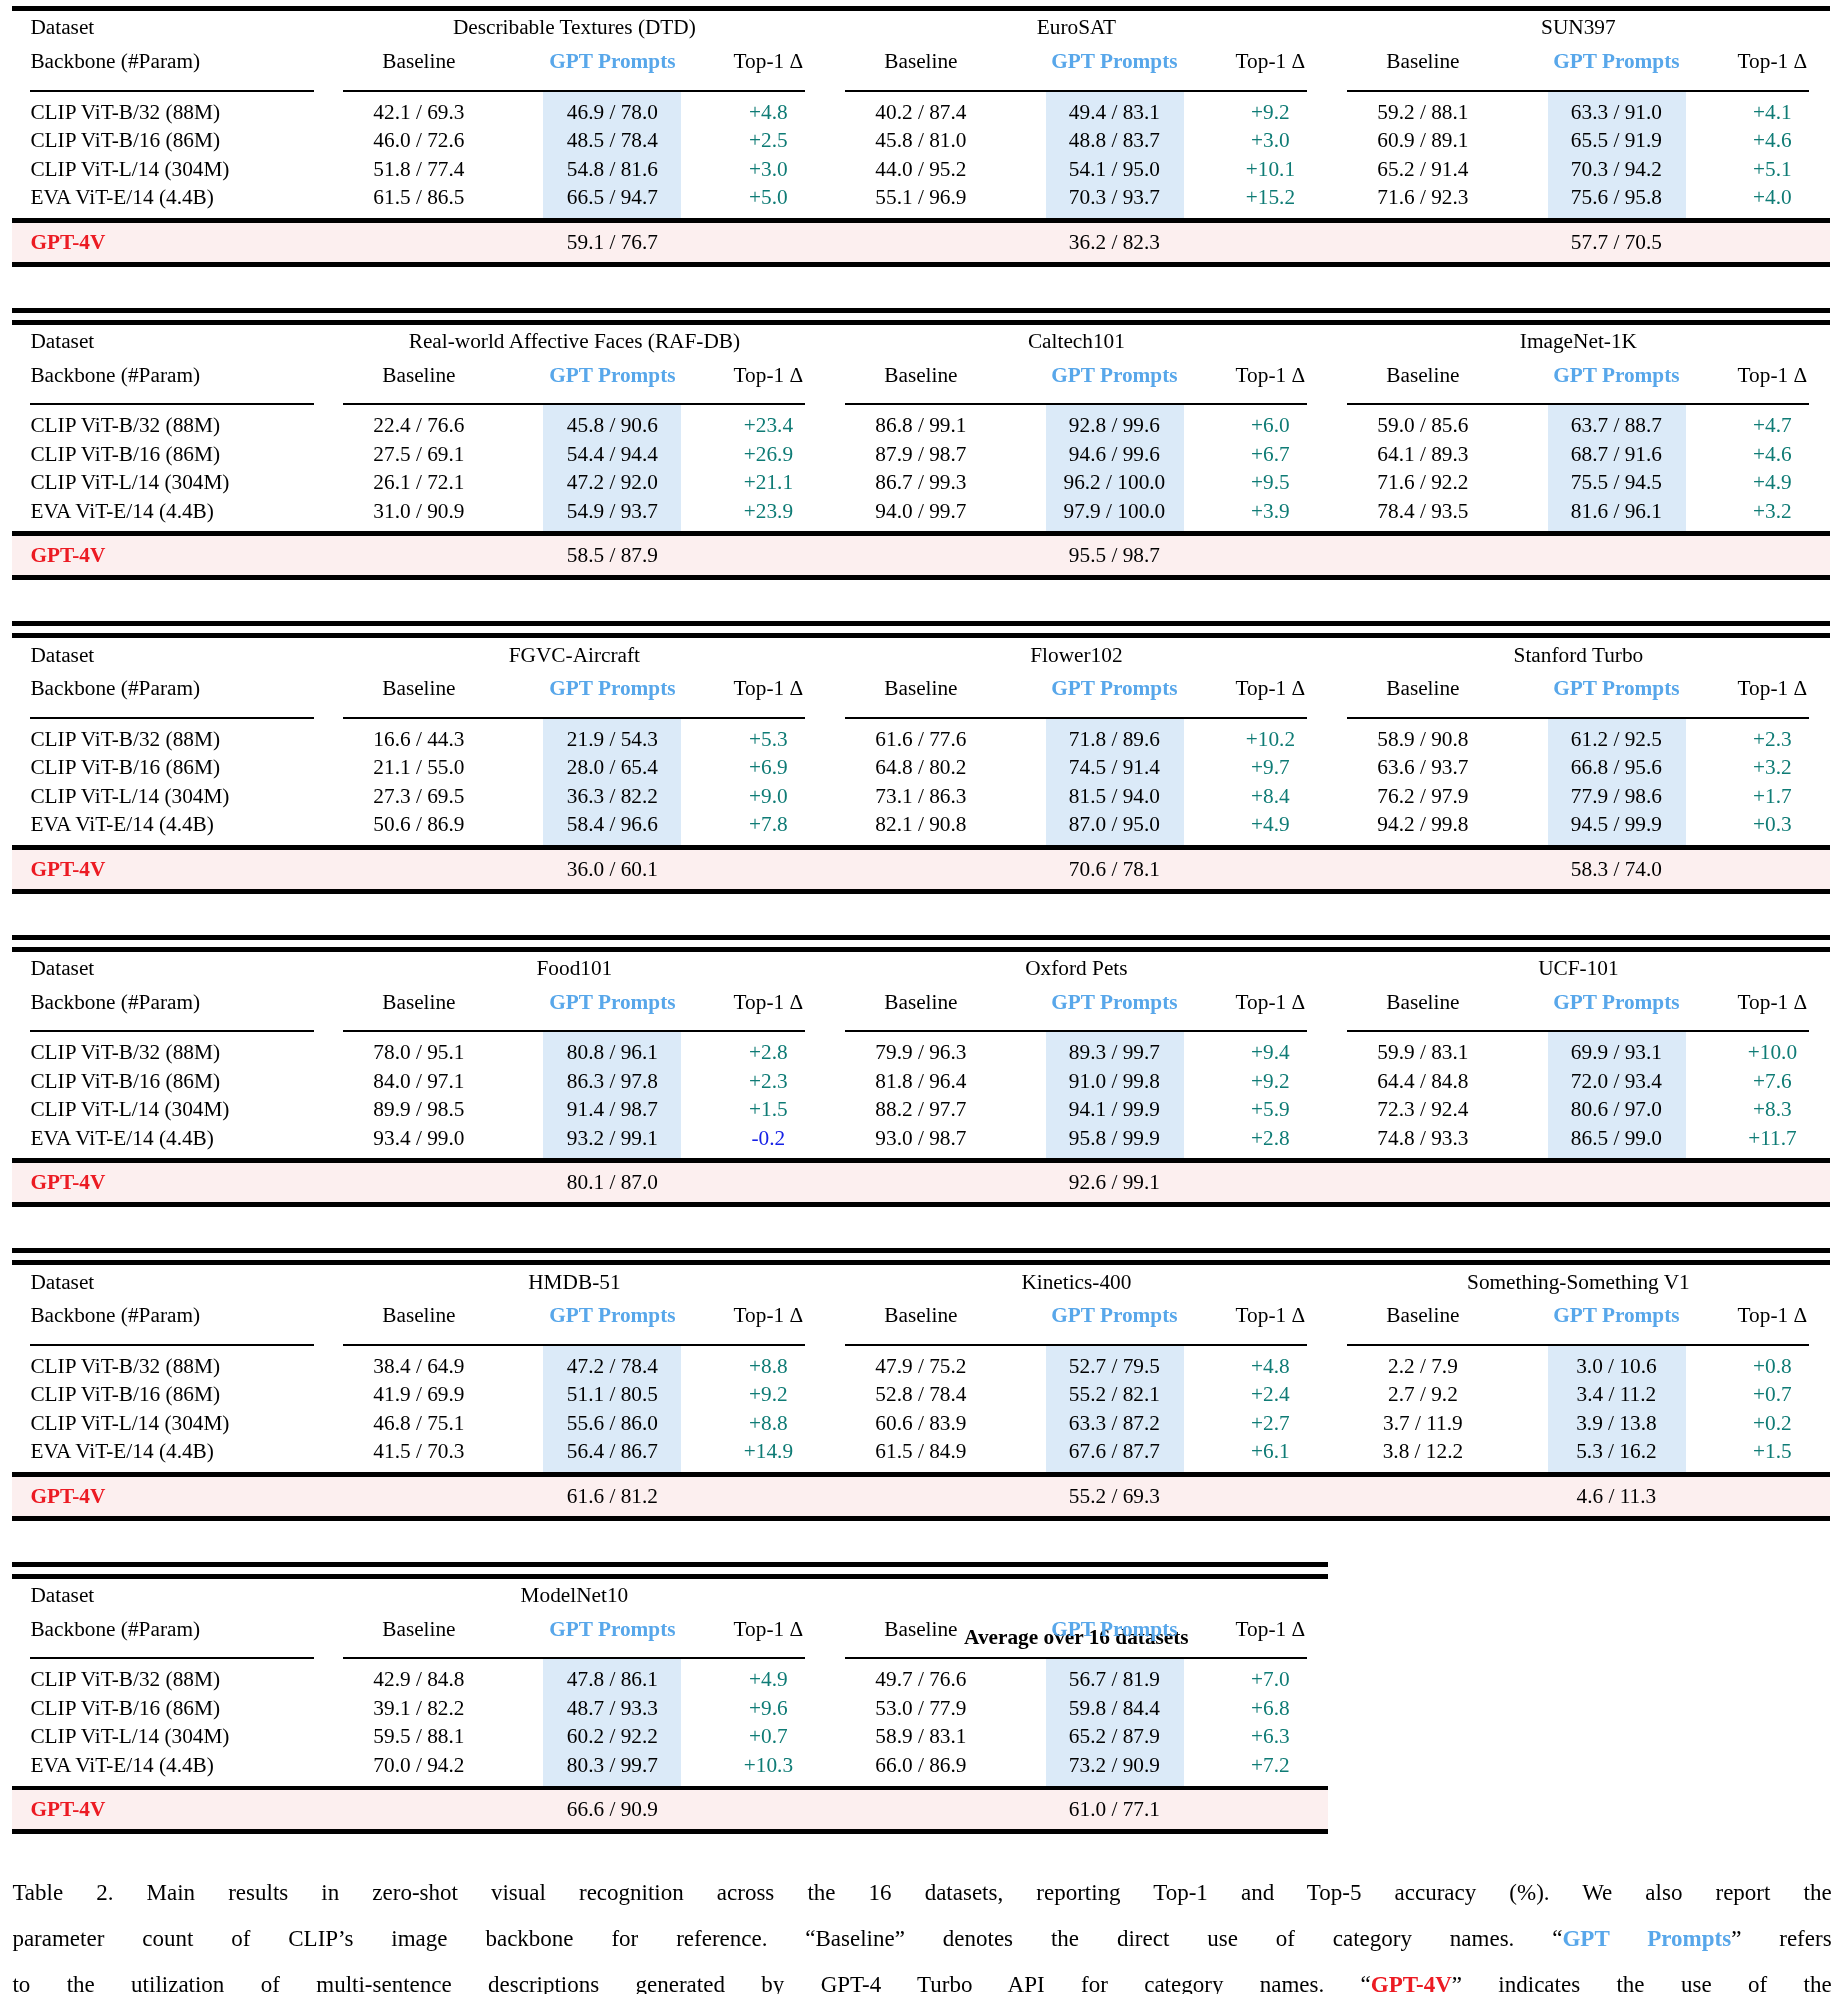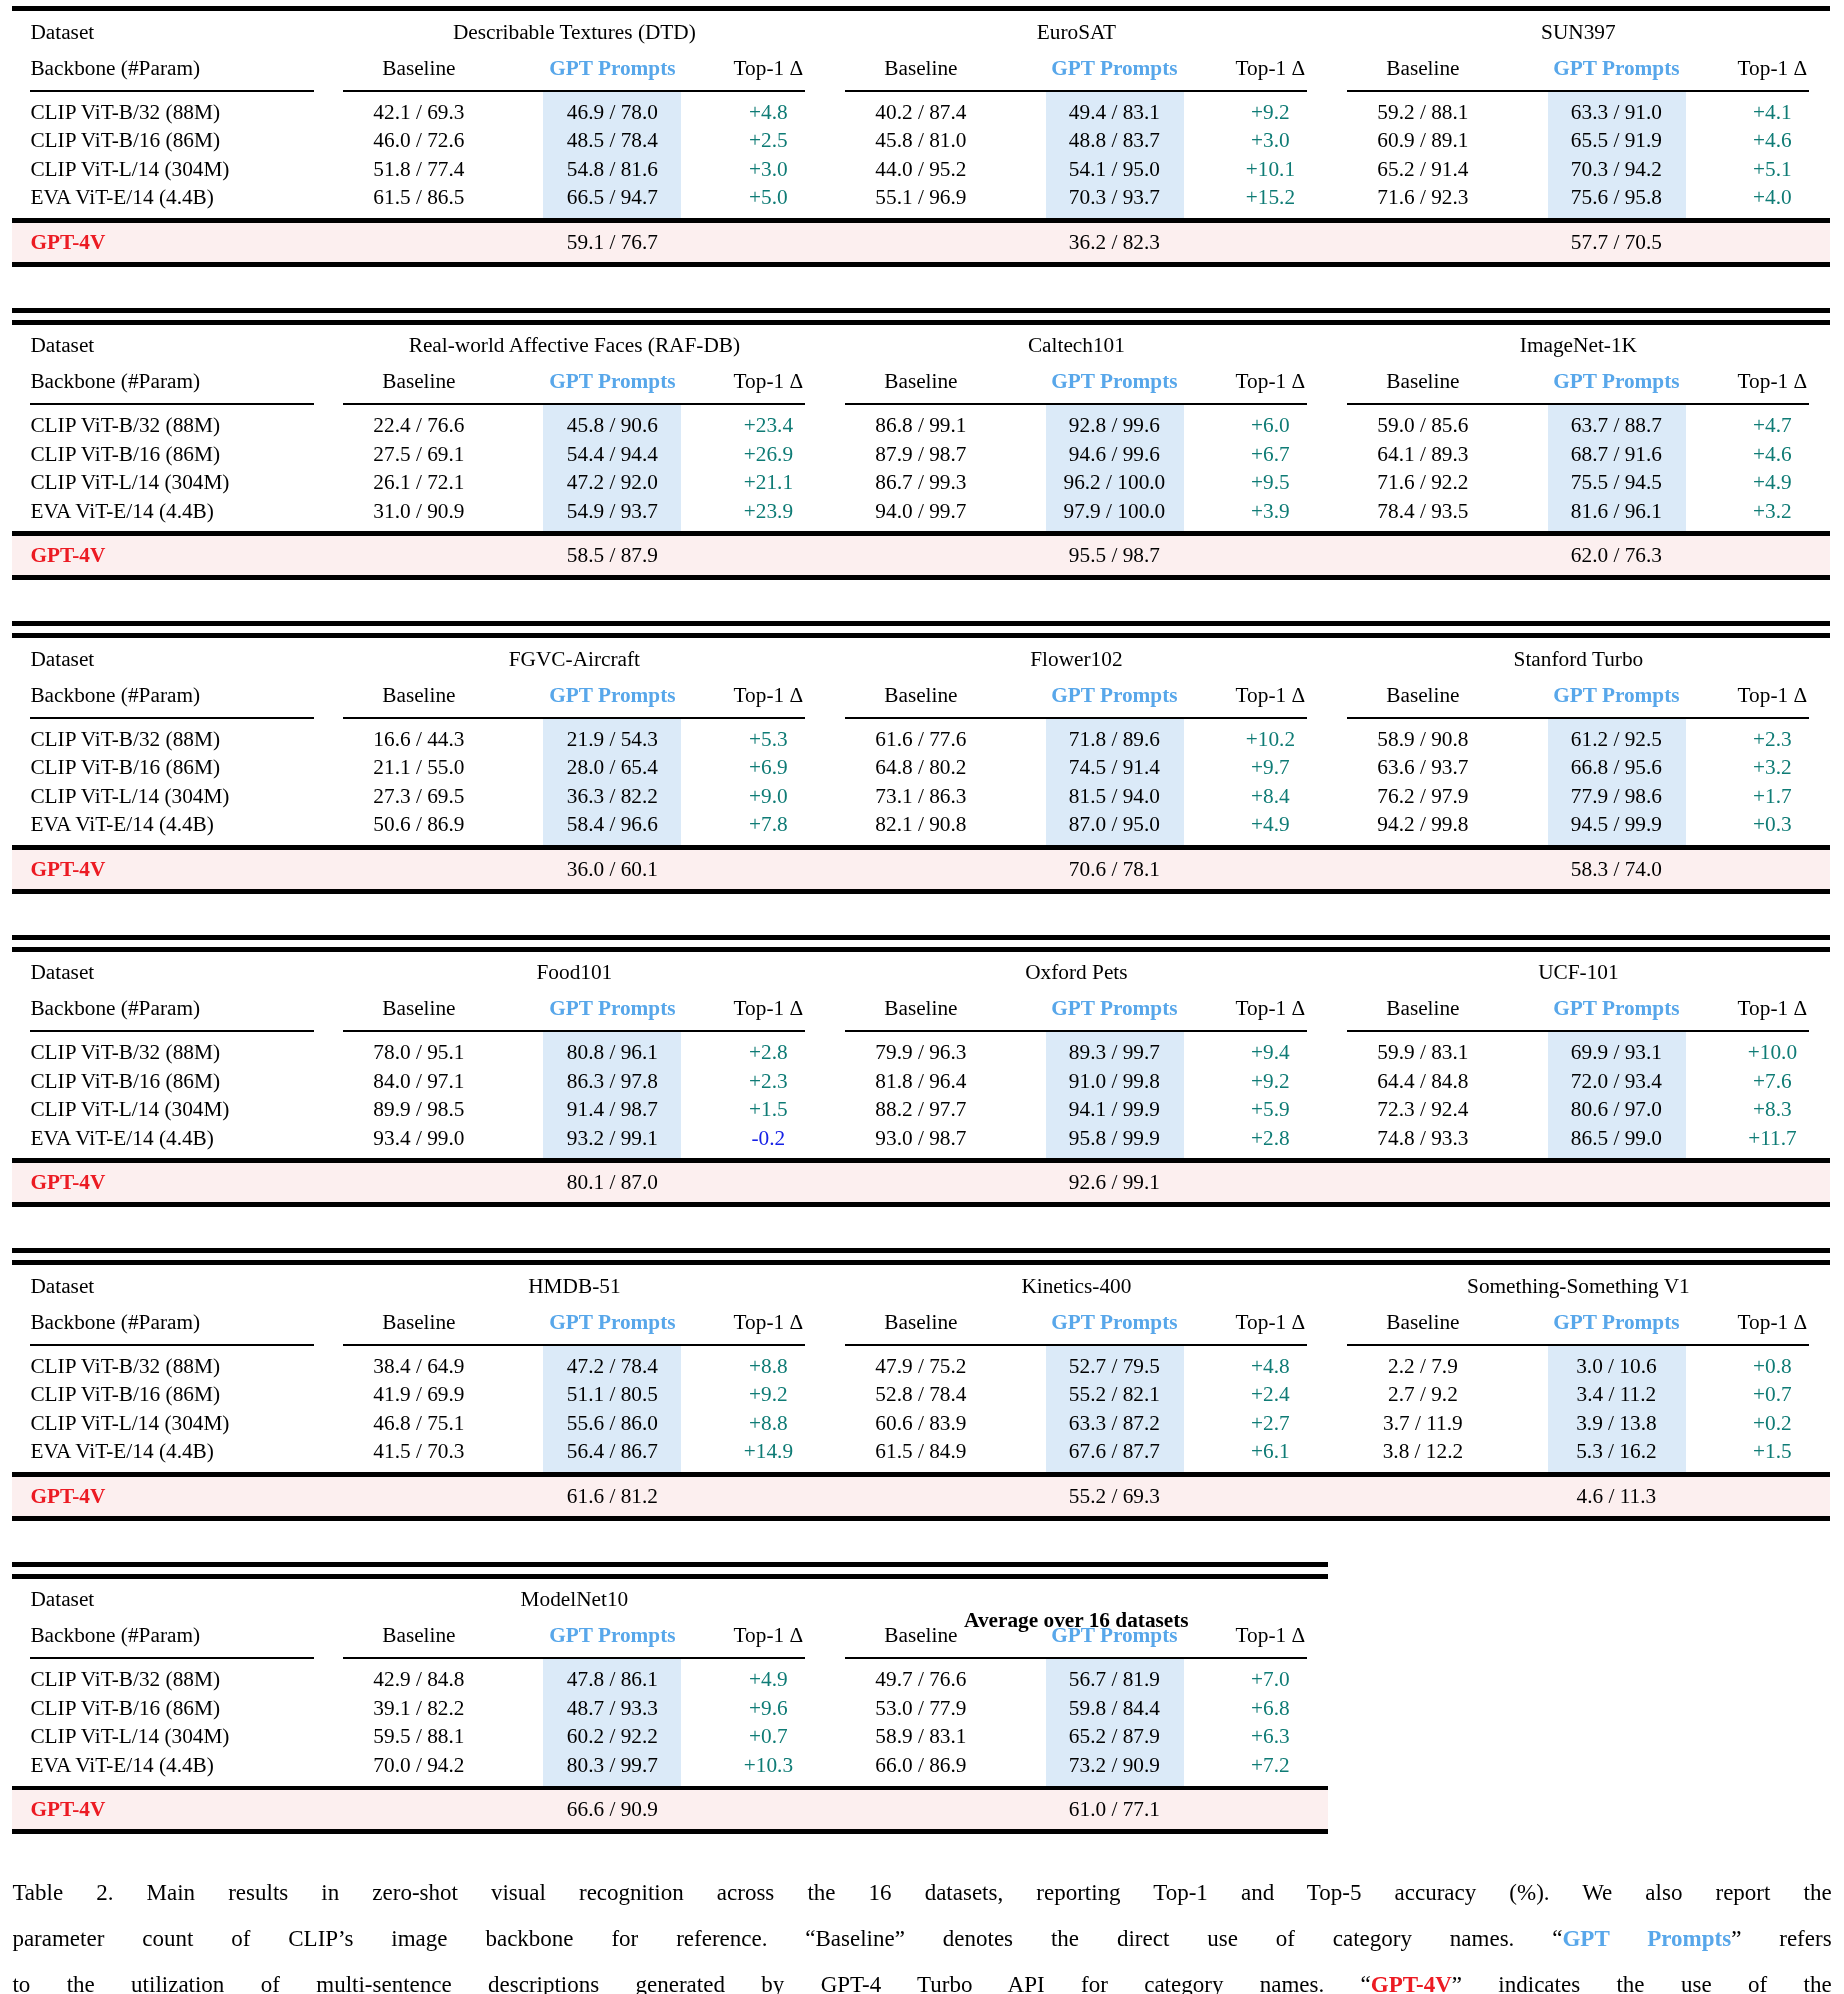--- a/index.html
+++ b/index.html
@@ -18,21 +18,21 @@
     background:#ffffff;
     color:#000;
     font-family:"Liberation Serif","DejaVu Serif",serif;
     font-size:21.3px;
   }
   #table-root{padding:6.2px 12.4px 0 12.4px;}
   .block{margin-top:0;}
   .block + .block{margin-top:41px;}
   .rule{height:4.9px;background:#000;width:100%;}
   .rule.gap{margin-top:7.1px;}
-  .hdr{display:flex;align-items:center;}
+  .hdr{display:flex;}
   .hdr1{height:38px;padding-top:4.4px;}
   .hdr2{height:38px;}
   .cell.label{width:311px;padding-left:18px;flex:none;}
   .group{width:502px;display:flex;flex:none;}
   .ds-name{width:100%;text-align:center;}
   .ds-name.bold{font-weight:bold;margin-top:42px;}
   .sub{flex:none;text-align:center;}
   .sub.baseline{width:191px;}
   .sub.gpt{width:196px;}
   .sub.delta{width:116px;}
@@ -334,25 +334,20 @@
         <div class="group">
           <div class="sub baseline"></div>
           <div class="sub gpt">58.5 / 87.9</div>
           <div class="sub delta"></div>
         </div>
         <div class="group">
           <div class="sub baseline"></div>
           <div class="sub gpt">95.5 / 98.7</div>
           <div class="sub delta"></div>
         </div>
-        <div class="group">
-          <div class="sub baseline"></div>
-          <div class="sub gpt">62.0 / 76.3</div>
-          <div class="sub delta"></div>
-        </div>
       </div>
       <div class="rule"></div>
     </div>
     <div class="block" style="width: 1818px;">
       <div class="rule"></div>
       <div class="rule gap"></div>
       <div class="hdr hdr1">
         <div class="cell label">Dataset</div>
         <div class="group">
           <div class="ds-name">FGVC-Aircraft</div>

